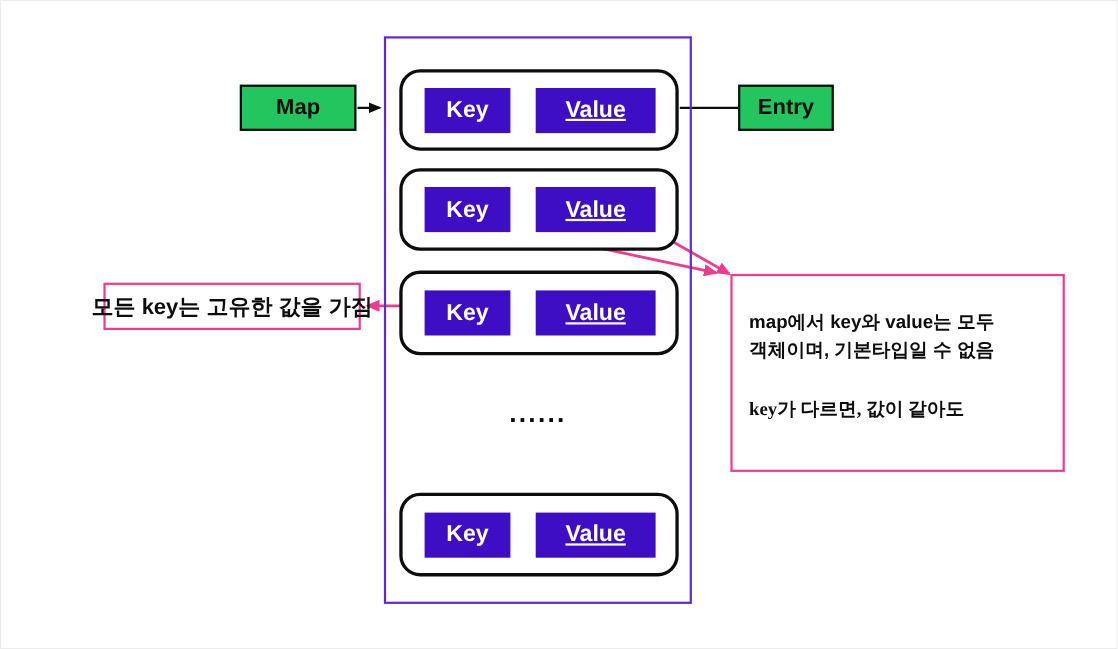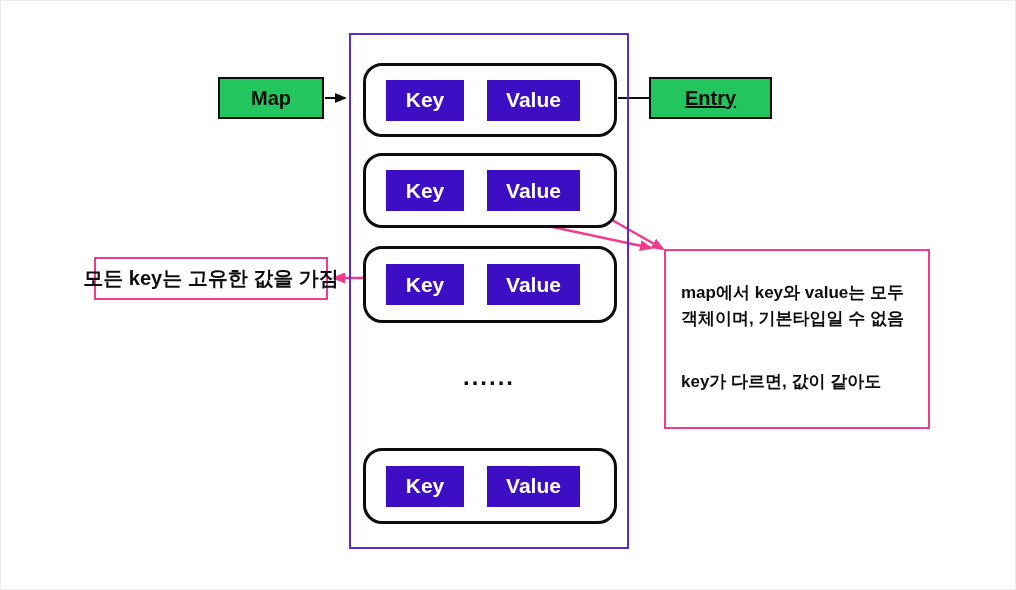--- a/index.html
+++ b/index.html
@@ -21,64 +21,64 @@
 
   .node{
     position:absolute;
     border:2.5px solid #0d0d0d;
     background:#22c55e;
     display:flex;align-items:center;justify-content:center;
     font-weight:bold;font-size:20px;
     box-sizing:border-box;
   }
   .map-node{left:217px;top:76px;width:106px;height:42px;}
-  .entry-node{left:648px;top:76px;width:123px;height:42px;text-decoration:underline;}
+  .entry-node{left:670px;top:76px;width:87px;height:42px;}
 
   .bucket{
     position:absolute;left:348px;top:32px;width:280px;height:516px;
     border:2px solid var(--bucket-border,#5B2BD5);
     box-sizing:border-box;background:transparent;
   }
   .entry-row{
     position:absolute;left:362px;width:254px;
     border:3px solid #0d0d0d;border-radius:19px;
     box-sizing:border-box;background:#fff;
     display:flex;align-items:center;
     padding-left:20px;gap:23px;
   }
   .kv{
     background:var(--entry-fill,#3E0EC4);
     color:#ffffff;font-weight:bold;font-size:21px;
     height:41px;display:flex;align-items:center;justify-content:center;
   }
   .kv.key{width:78px;}
-  .kv.value{width:93px;}
+  .kv.value{width:109px;text-decoration:underline;}
 
   .dots{
     position:absolute;left:348px;top:360px;width:280px;height:32px;
     line-height:32px;text-align:center;
     font-size:24px;font-weight:bold;letter-spacing:2px;color:#0d0d0d;
   }
 
   .note{
     position:absolute;
     border:2.5px solid var(--pink-accent,#F23A8D);
     background:#fff;box-sizing:border-box;
   }
   .note-left{
     left:93px;top:256px;width:234px;height:43px;
     display:flex;align-items:center;justify-content:center;
     font-size:20px;font-weight:600;white-space:nowrap;
   }
   .note-right{
-    left:663px;top:248px;width:266px;height:180px;
+    left:663px;top:248px;width:304px;height:180px;
     padding:29px 10px 0 15px;
     font-size:17px;font-weight:600;line-height:26px;
   }
-  .note-right .para + .para{margin-top:37px;}
+  .note-right .para + .para{margin-top:27px;font-family:Liberation Serif, serif;}
 </style>
 </head>
 <body>
 
 <div class="canvas">
 
   <svg class="arrows" viewBox="0 0 1016 590" xmlns="http://www.w3.org/2000/svg">
     <defs>
       <marker id="ah-black" markerUnits="userSpaceOnUse" markerWidth="12" markerHeight="10" viewBox="0 0 12 10" refX="10" refY="5" orient="auto">
         <path class="marker-black" d="M0,0 L12,5 L0,10 z"></path>

